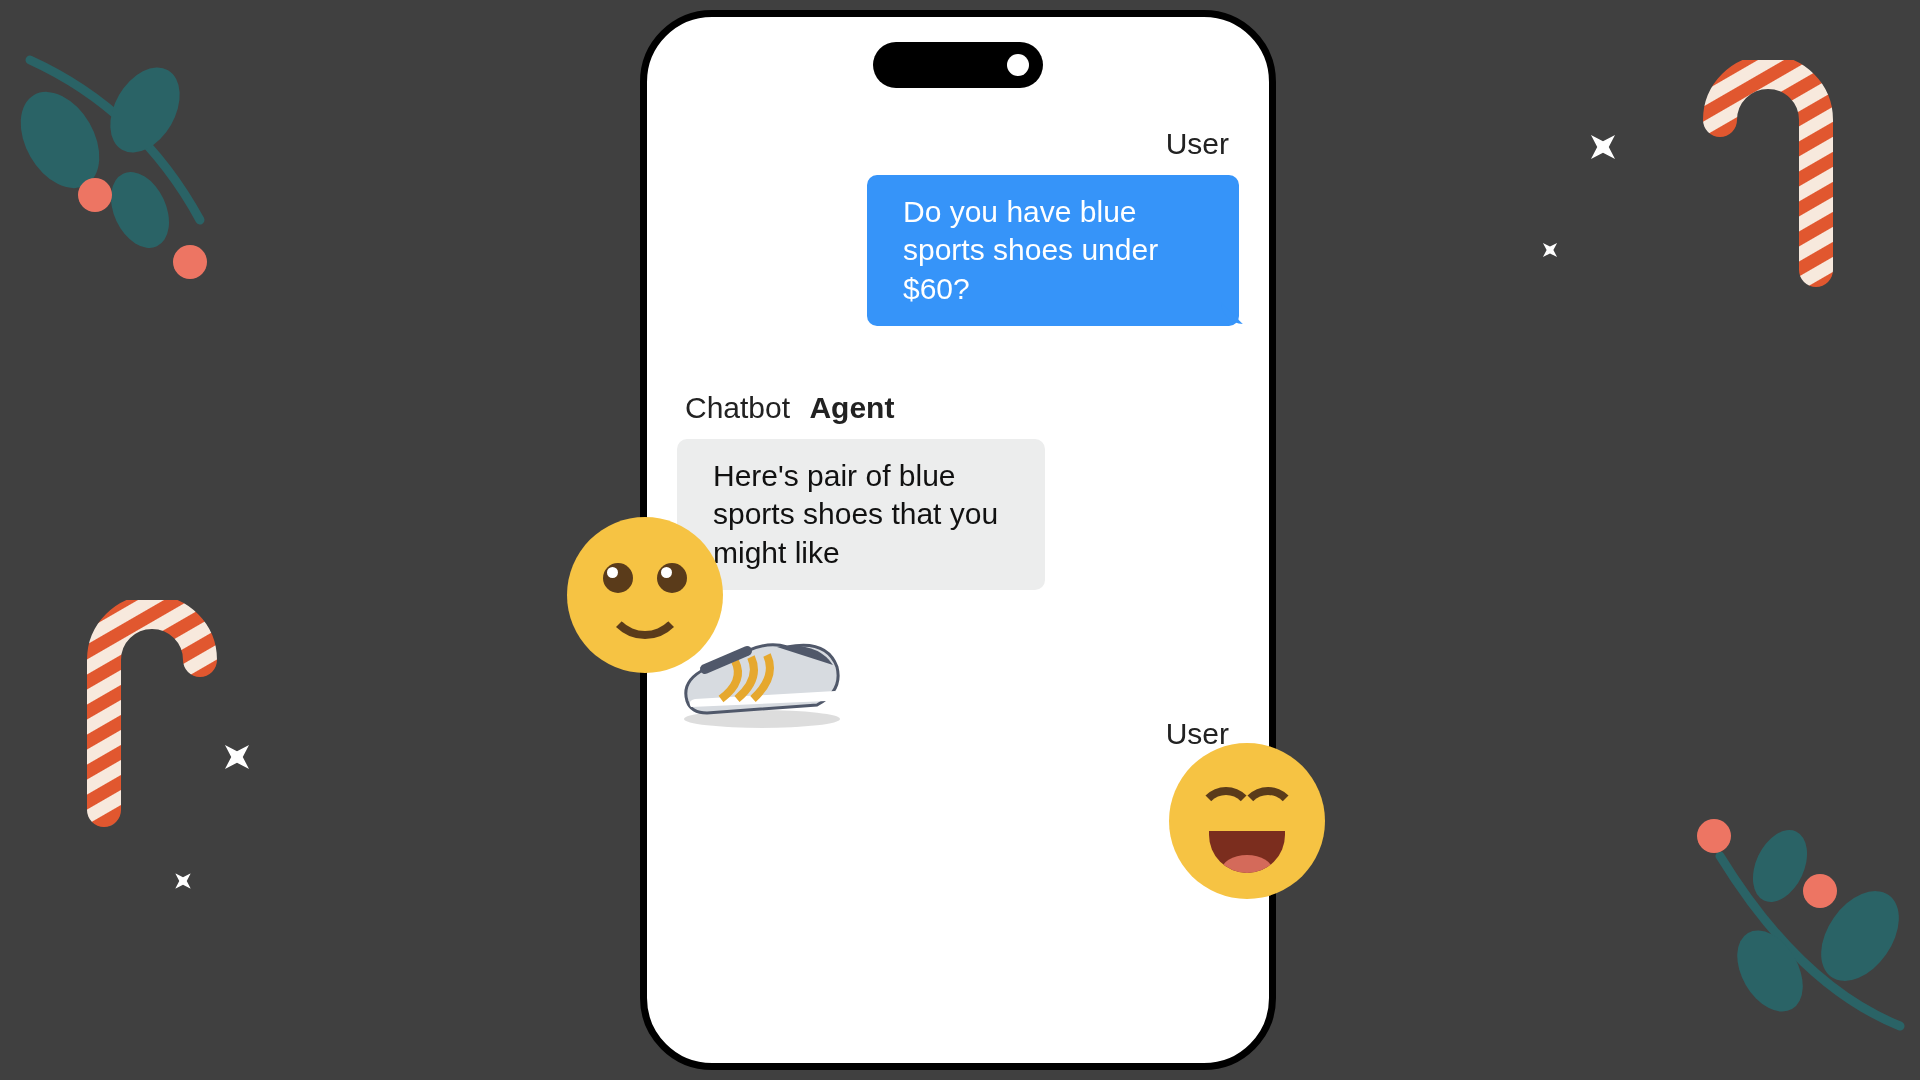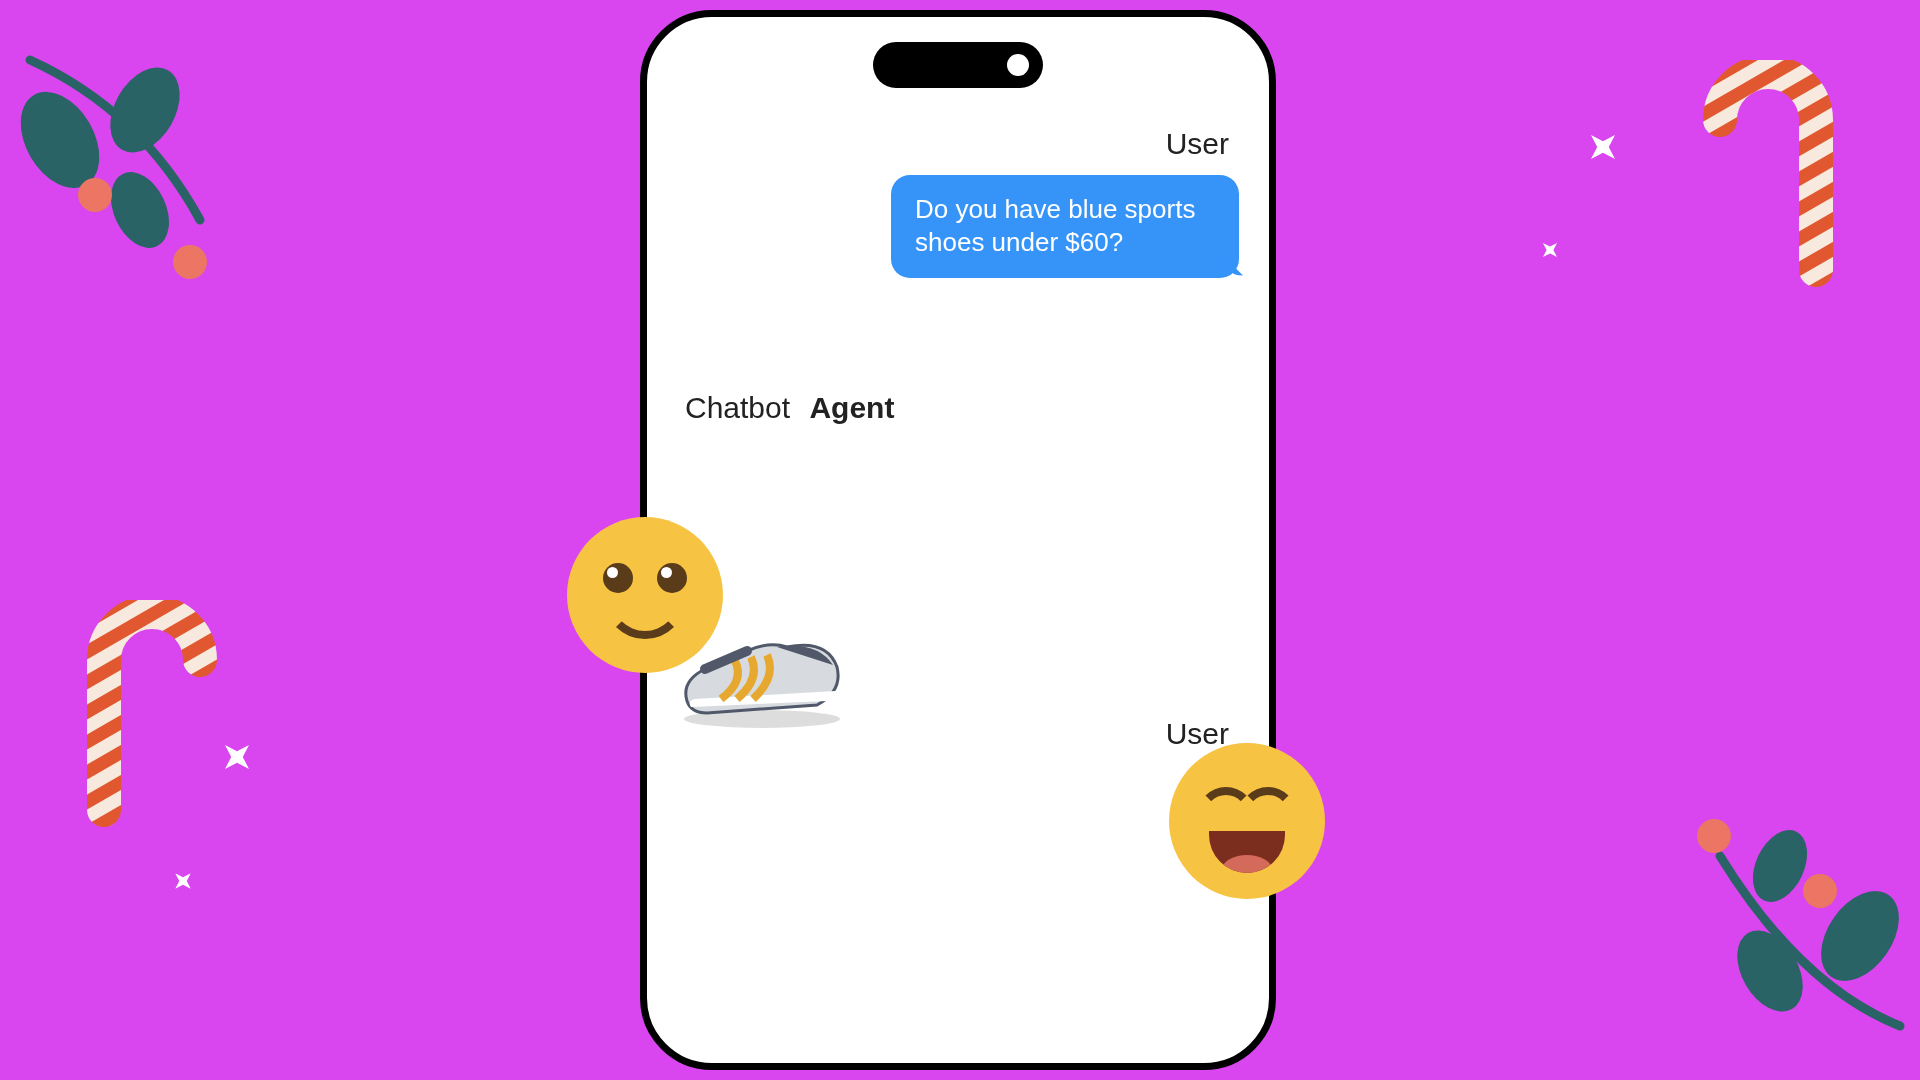--- a/index.html
+++ b/index.html
@@ -1,29 +1,29 @@
 <!DOCTYPE html>
 <html><head>
 <meta charset="utf-8">
 <style>
   html,body{margin:0;padding:0;width:1920px;height:1080px;overflow:hidden;font-family:-apple-system,Helvetica,Arial,sans-serif;}
-  .stage{position:relative;width:1920px;height:1080px;background:#d946ef;}
+  .stage{position:relative;width:1920px;height:1080px;background:#404040;}
   
   .phone{position:absolute;left:640px;top:10px;width:636px;height:1060px;background:#ffffff;border:7px solid #000;border-radius:72px;box-sizing:border-box;}
   .notch{position:absolute;left:50%;top:25px;transform:translateX(-50%);width:170px;height:46px;background:#000;border-radius:30px;}
   .cam{position:absolute;right:14px;top:50%;transform:translateY(-50%);width:22px;height:22px;border-radius:50%;background:#fff;}
   .chat{position:absolute;left:30px;right:30px;top:110px;bottom:30px;}
 
   .label{font-size:30px;color:#222;}
   .label.user1{position:absolute;right:10px;top:0;}
   .agent-label{position:absolute;left:8px;top:264px;font-size:30px;color:#222;}
   .agent-label .b{font-weight:700;margin-left:11px;}
   .label.user2{position:absolute;right:10px;top:590px;}
 
-  .bubble{position:absolute;padding:18px 24px;font-size:26px;line-height:1.28;border-radius:19px;}
+  .bubble{position:absolute;padding:18px 36px;font-size:30px;line-height:1.28;border-radius:10px;}
   .bubble.user{right:0;top:48px;width:300px;background:#3694f9;color:#fff;}
   .bubble.user::after{content:"";position:absolute;right:-4px;bottom:2px;width:22px;height:22px;background:#3694f9;border-bottom-left-radius:22px;clip-path:polygon(0 0,100% 100%,0 100%);}
   .bubble.agent{left:0;top:312px;width:296px;background:#eceded;color:#111;}
   .bubble.agent::after{content:"";position:absolute;left:-4px;bottom:2px;width:22px;height:22px;background:#eceded;border-bottom-right-radius:22px;clip-path:polygon(100% 0,100% 100%,0 100%);}
 
   .shoe{position:absolute;left:0;top:494px;}
 
   
   .emoji{position:absolute;width:156px;height:156px;border-radius:50%;background:#f6c343;}
   .emoji.smile{left:-80px;top:500px;}
@@ -115,20 +115,23 @@
       <div class="label user1">User</div>
 
       <div class="bubble user">
         <span>Do you have blue sports shoes under $60?</span>
       </div>
 
       <div class="agent-label">
         <span>Chatbot </span><span class="b">Agent</span>
       </div>
 
+      <div class="bubble agent">
+        <span>Here's pair of blue sports shoes that you might like</span>
+      </div>
 
       <div class="shoe">
         <svg width="170" height="110" viewBox="0 0 170 110">
           <ellipse cx="85" cy="98" rx="78" ry="9" fill="#00000022"></ellipse>
           <path d="M10 80 Q4 60 28 48 L70 30 Q92 20 110 26 Q150 18 160 46 Q166 70 140 84 L30 92 Q14 92 10 80 Z" fill="#d7dbe0"></path>
           <path d="M10 80 Q4 60 28 48 L70 30 Q92 20 110 26 Q150 18 160 46 Q166 70 140 84 L30 92 Q14 92 10 80 Z" fill="none" stroke="#50586a" stroke-width="3"></path>
           <path d="M14 86 L150 80 Q160 80 158 70 L18 78 Q10 80 14 86 Z" fill="#ffffff"></path>
           <path d="M58 40 Q68 60 44 78" stroke="#e6a82e" stroke-width="8" fill="none"></path>
           <path d="M74 36 Q84 58 60 78" stroke="#e6a82e" stroke-width="8" fill="none"></path>
           <path d="M90 34 Q100 56 76 78" stroke="#e6a82e" stroke-width="8" fill="none"></path>

